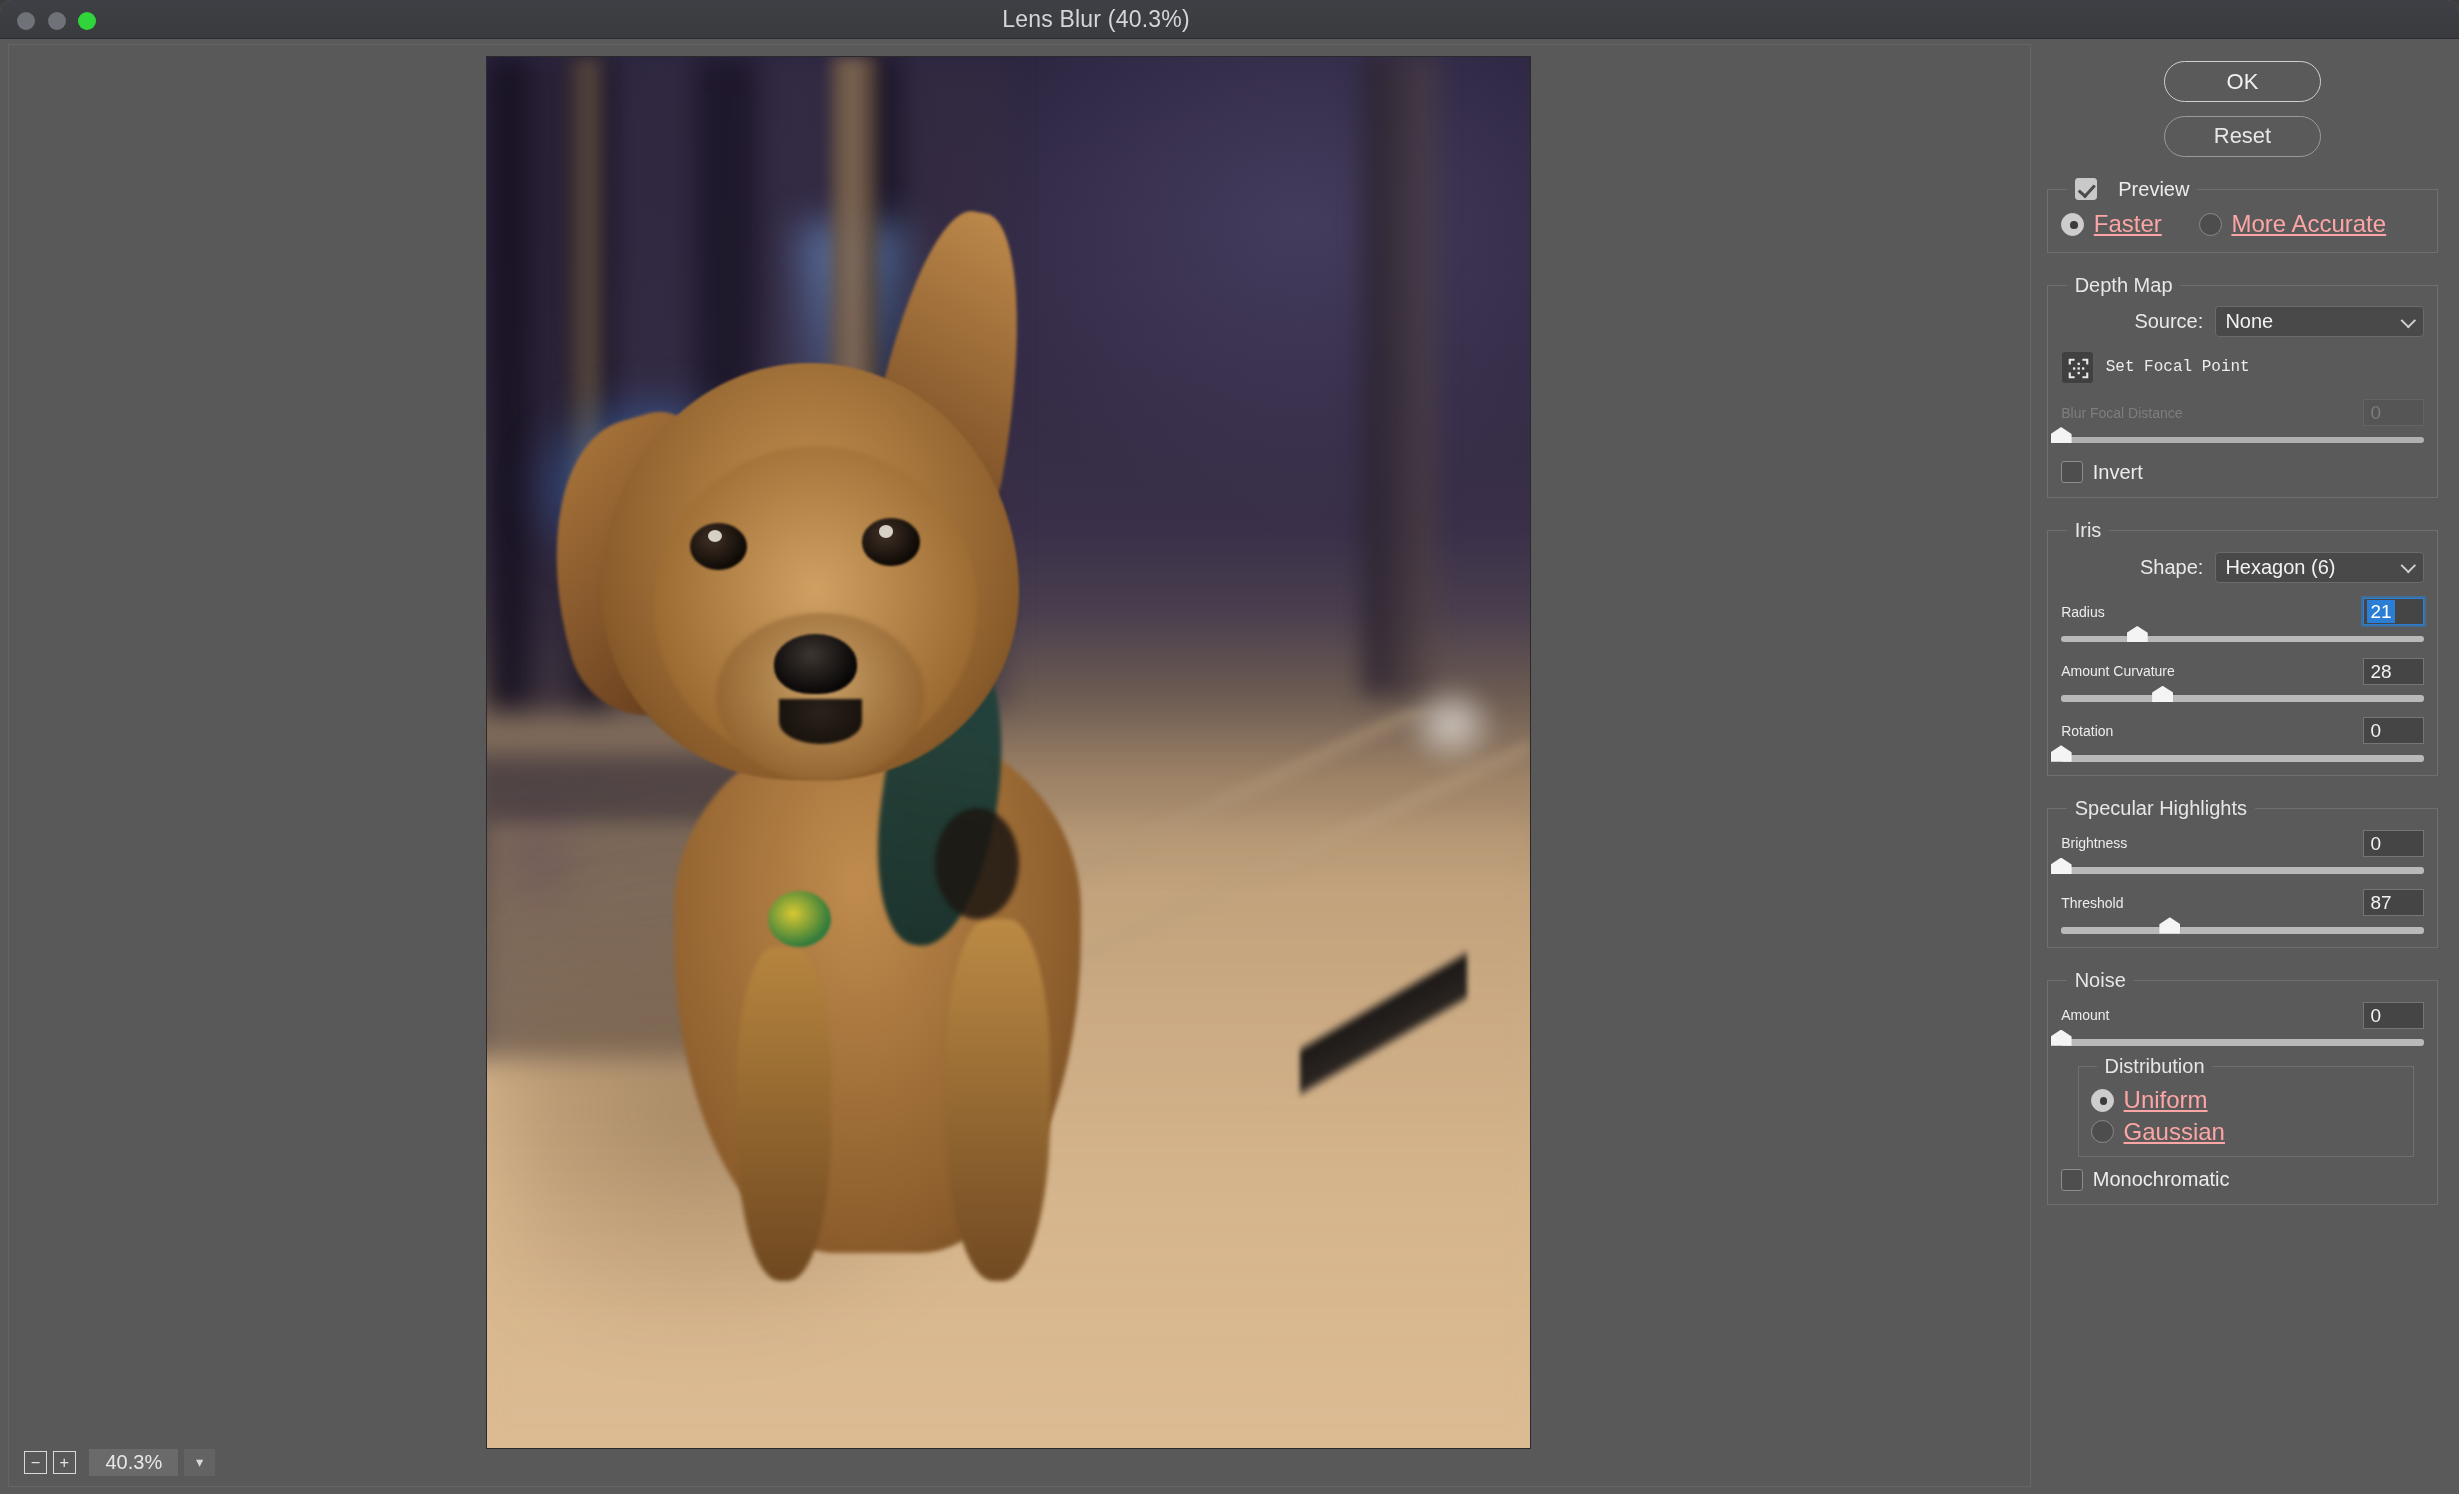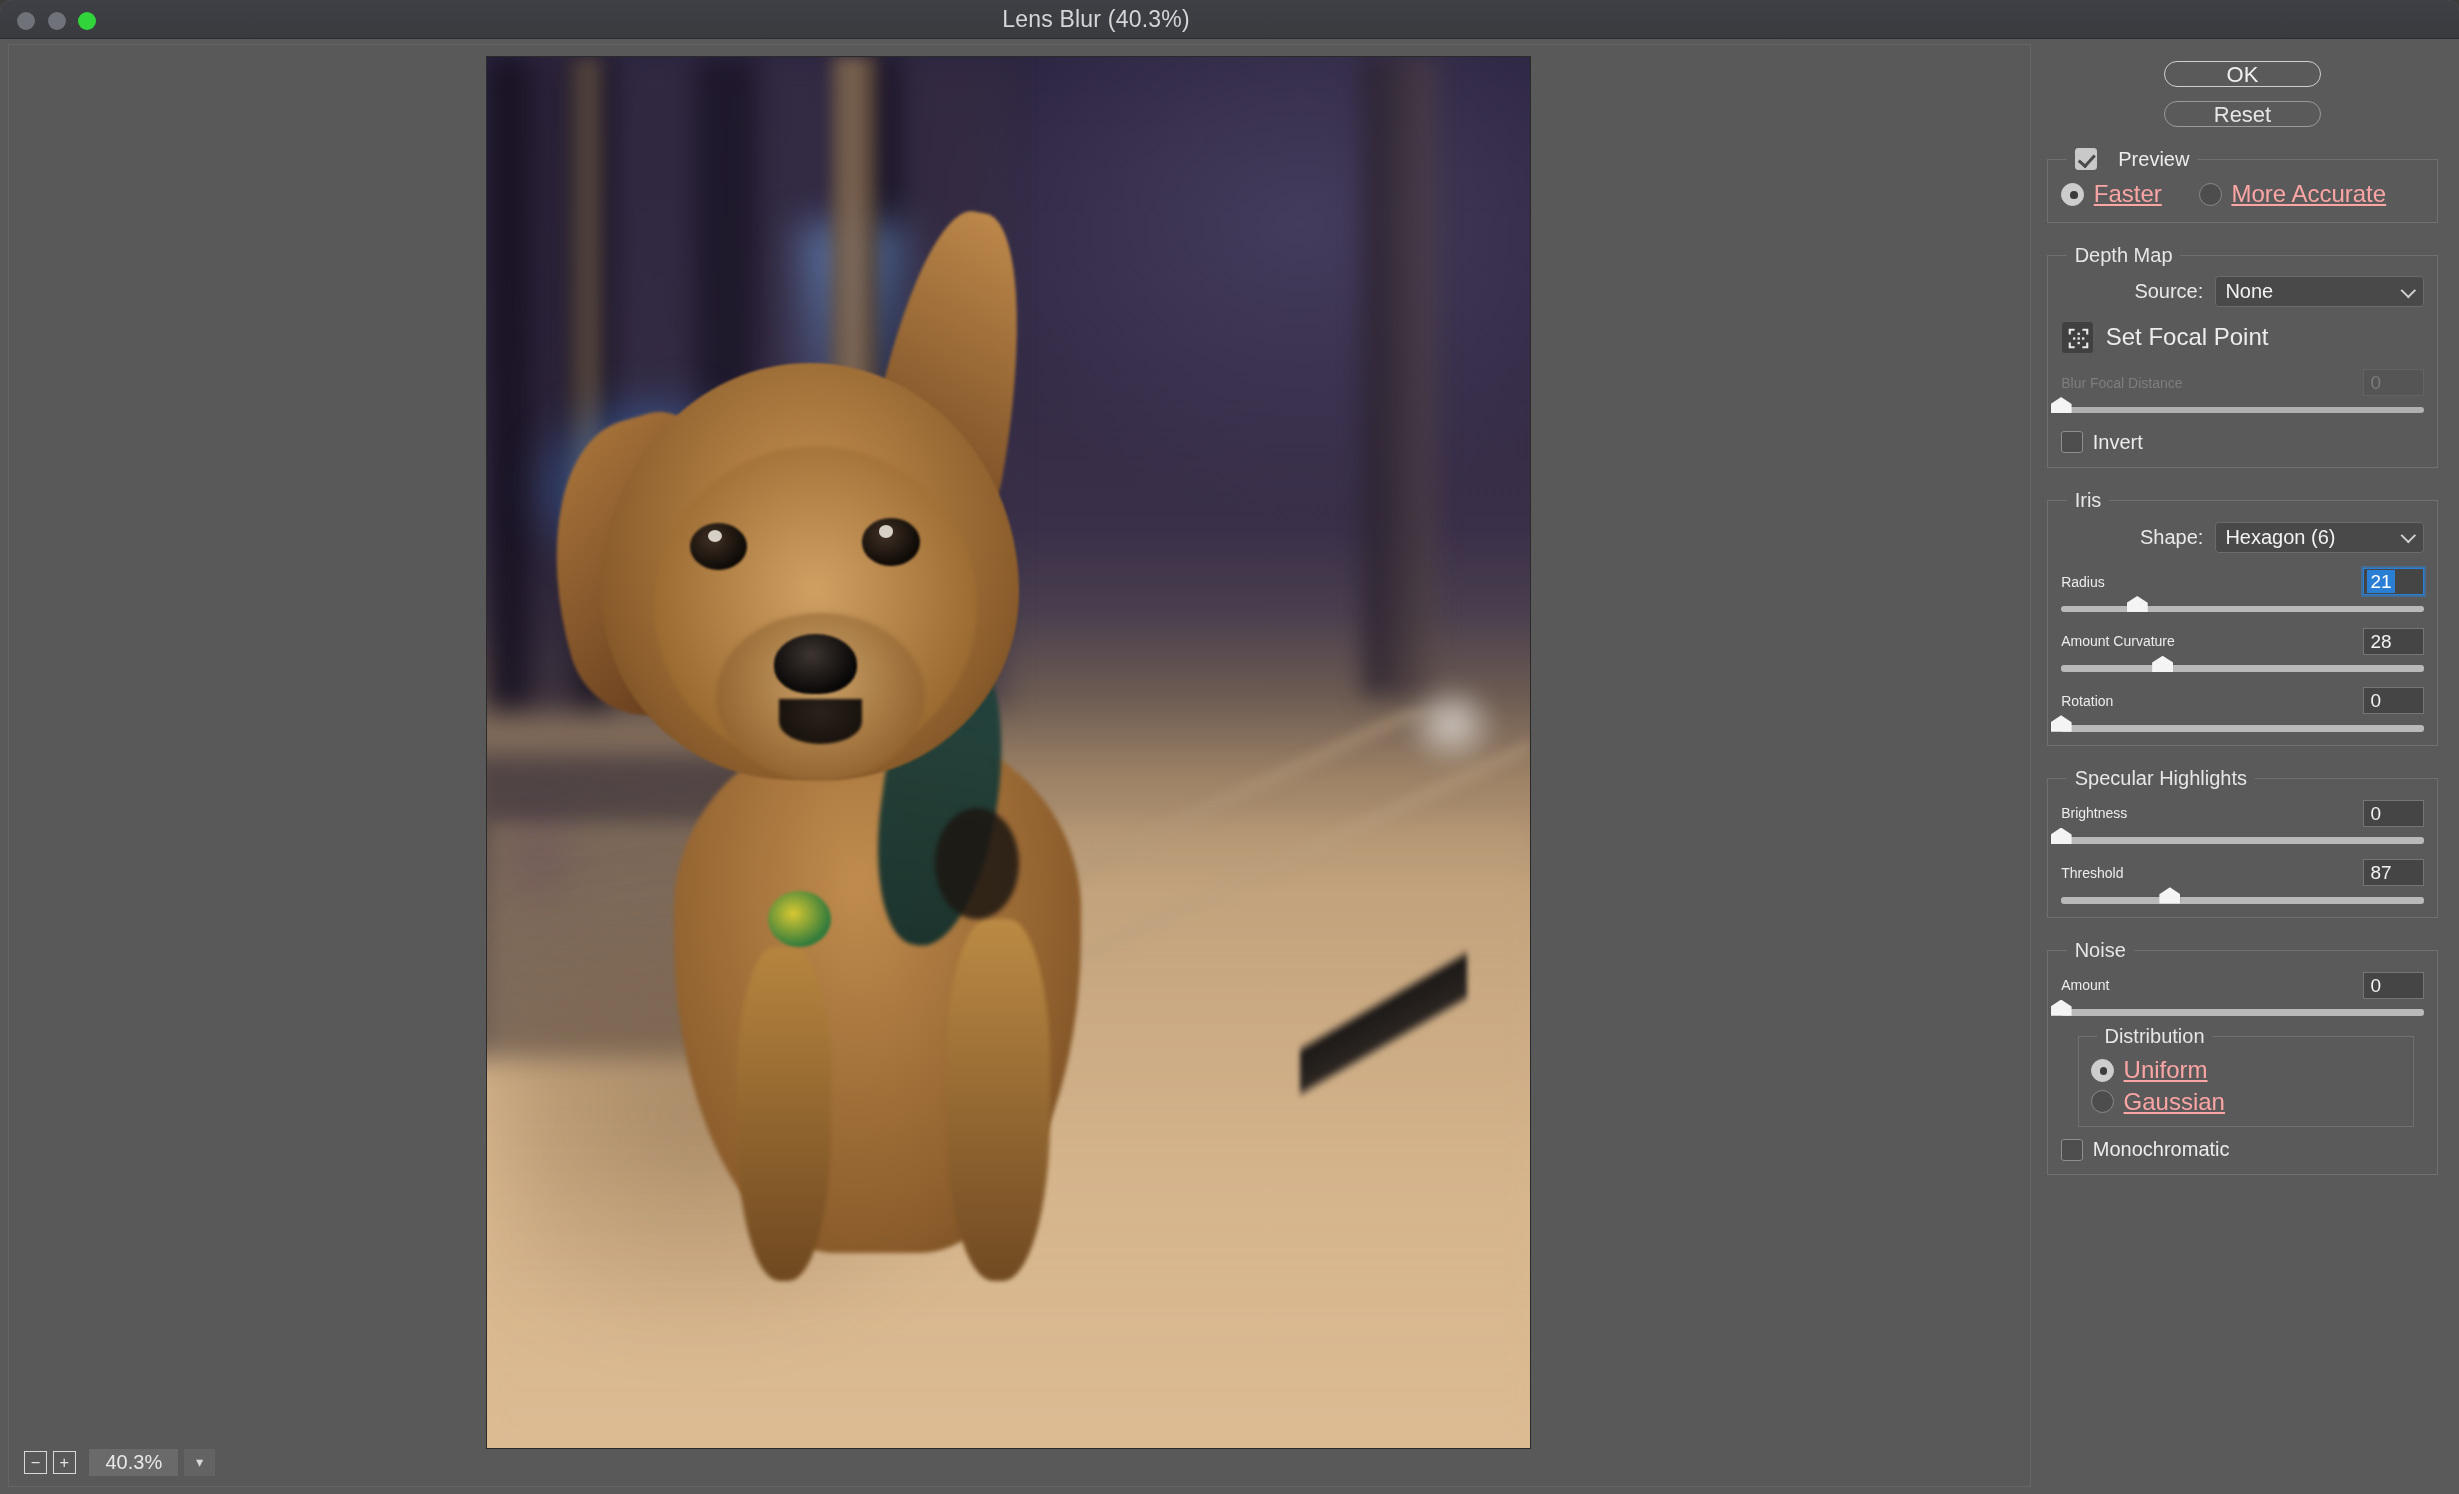--- a/index.html
+++ b/index.html
@@ -255,21 +255,21 @@
   }
 
   
   .controls {
     position: absolute; left: 2041px; top: 44px;
     width: 403px; height: 1443px;
   }
 
   .pushbtn {
     display: block;
-    width: 157px; height: 26px; margin: 17.3px auto 0;
+    width: 157px; height: 41px; margin: 17.3px auto 0;
     background: transparent;
     border: 1.4px solid #cfcfcf; border-radius: 21px;
     color: #f0f0f0; font-size: 22px; font-family: inherit;
     cursor: pointer;
   }
   .pushbtn.secondary { border-color: #9a9a9a; color: #e6e6e6; margin-top: 13.4px; }
 
   fieldset.group {
     border: 1px solid #6f6f6f;
     margin: 21px 5.8px 0 5.8px;
@@ -330,21 +330,21 @@
     transform: rotate(45deg);
   }
 
   
   .focal-row { display: flex; align-items: center; margin-top: 13.4px; }
   .focal-btn {
     width: 33px; height: 33px; flex: 0 0 33px;
     background: #404040; border: 1px solid #5c5c5c; border-radius: 3.8px;
     position: relative; cursor: pointer;
   }
-  .focal-label { color: #ececec; font-size: 24px; margin-left: 11.5px; }
+  .focal-label { color: #ececec; font-size: 16px; margin-left: 11.5px; font-family: Liberation Mono, monospace; }
 
   
   .sl-head { display: flex; align-items: center; justify-content: space-between; }
   .sl-name { color: #ececec; font-size: 14px; }
   .sl-name.disabled { color: #7e7e7e; }
   .numbox {
     width: 61px; height: 27px;
     background: #454545; border: 1px solid #757575;
     color: #f2f2f2; font-size: 19px; line-height: 25px;
     padding-left: 6.7px;

